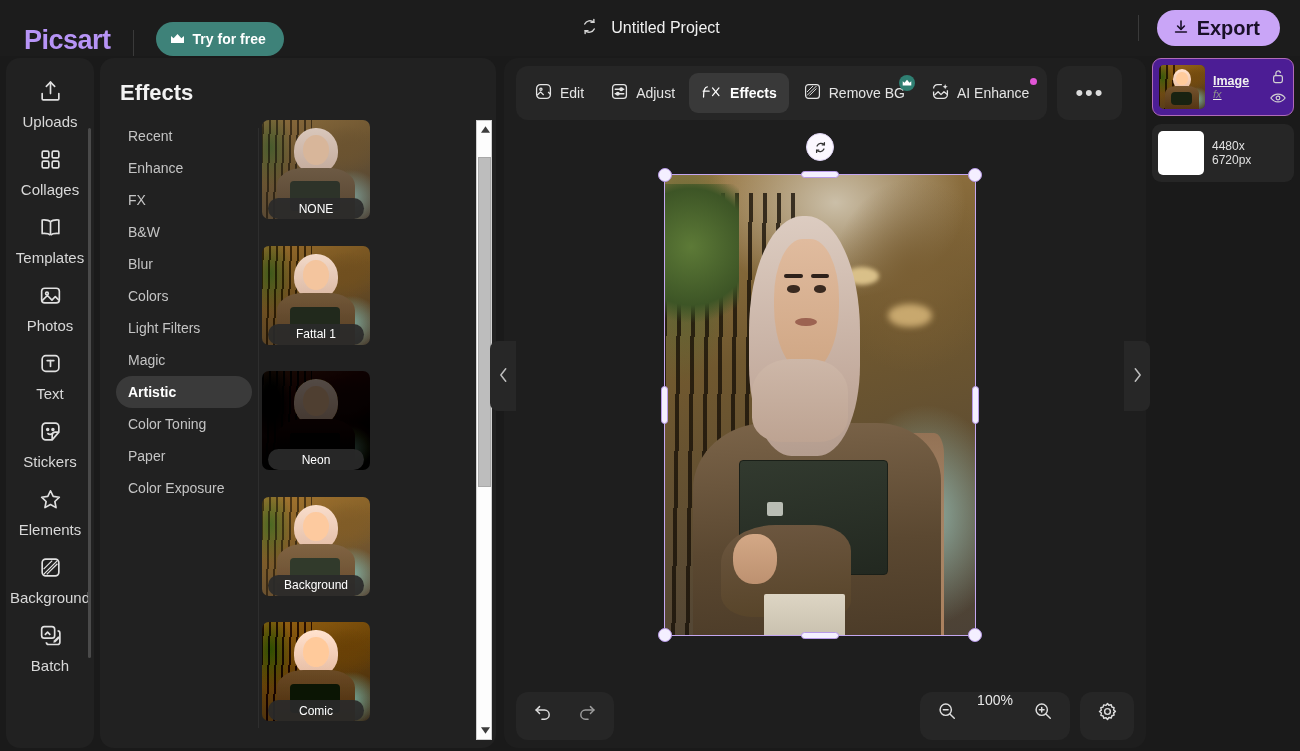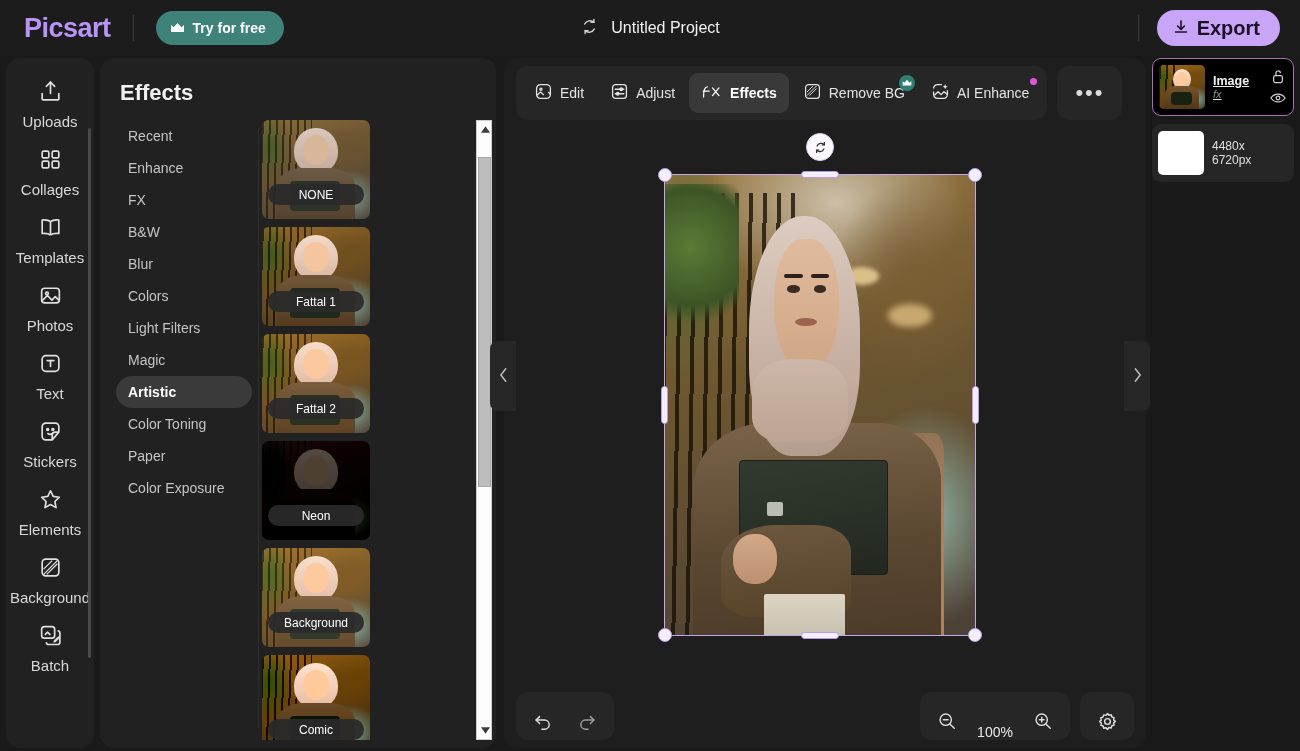--- a/index.html
+++ b/index.html
@@ -9,21 +9,21 @@
     font-family: "Liberation Sans", sans-serif;
     overflow: hidden;
     color: #e8e8e8;
   }
   .app { position: relative; width: 1300px; height: 751px; background: #1a1a1a; }
 
   
   .header {
     position: absolute; top: 0; left: 0; width: 1300px; height: 56px;
     background: #1c1c1c;
-    display: flex; align-items: center;
+    display: flex; align-items: flex-end;
   }
   .logo {
     margin-left: 24px;
     font-size: 27px; font-weight: 700; letter-spacing: -0.5px;
     color: #b794f6;
   }
   .hdr-divider { width: 1px; height: 26px; background: #3a3a3a; margin-left: 22px; }
   .try-free {
     margin-left: 22px; height: 34px; padding: 0 18px 0 14px;
     background: #3e8279; border-radius: 18px;
@@ -87,21 +87,21 @@
   .grid-wrap { position: relative; width: 236px; }
   .grid {
     position: absolute; left: 2px; top: 0; width: 210px; height: 620px;
     display: flex; flex-wrap: wrap; gap: 8px 8px; overflow: hidden;
   }
   .thumb {
     position: relative; width: 108px; height: 99px; border-radius: 7px;
     overflow: hidden; cursor: pointer; flex: 0 0 auto;
   }
   .thumb .pill {
-    position: absolute; left: 6px; right: 6px; bottom: 14px; height: 21px;
+    position: absolute; left: 6px; right: 6px; bottom: 0; height: 21px;
     background: rgba(42,42,42,0.93); border-radius: 11px;
     display: flex; align-items: center; justify-content: center;
     font-size: 12px; color: #fff;
   }
   
   .ph { position: absolute; inset: 0; }
   .ph-bg { position:absolute; inset:0;
     background:
       radial-gradient(ellipse 50% 40% at 78% 30%, #6b5330 0%, transparent 60%),
       radial-gradient(ellipse 30% 60% at 8% 28%, #475b2d 0%, transparent 65%),
@@ -233,21 +233,21 @@
     display: flex; align-items: center; justify-content: center; cursor: pointer;
   }
 
   
   .botbar {
     position: absolute; left: 12px; right: 12px; bottom: 8px; height: 48px;
     display: flex; align-items: center; justify-content: space-between;
   }
   .bgroup {
     height: 48px; background: #262626; border-radius: 12px;
-    display: flex; align-items: flex-end; padding: 0 8px; gap: 6px;
+    display: flex; align-items: flex-start; padding: 0 8px; gap: 6px;
   }
   .bbtn {
     width: 38px; height: 38px; border-radius: 9px;
     display: flex; align-items: center; justify-content: center; cursor: pointer;
   }
   .zoomlvl { font-size: 14px; color: #e8e8e8; min-width: 46px; text-align: center; }
   .bright { display: flex; align-items: center; gap: 10px; }
 
   
   .collapse {
@@ -257,21 +257,21 @@
   }
   .collapse.left { left: 490px; top: 341px; border-radius: 8px 0 0 8px; }
   .collapse.right { left: 1124px; top: 341px; border-radius: 0 8px 8px 0; }
 
   
   .layers { position: absolute; left: 1152px; top: 58px; width: 142px; height: 690px; }
   .layer {
     position: relative; height: 58px; background: #262626; border-radius: 9px;
     display: flex; align-items: center; padding: 0 6px; margin-bottom: 8px; cursor: pointer;
   }
-  .layer.sel { border: 1.5px solid #b06bb8; background: #000000; text-decoration: underline; }
+  .layer.sel { border: 1.5px solid #b06bb8; background: #4c1d95; text-decoration: underline; }
   .lthumb {
     width: 46px; height: 44px; border-radius: 5px; overflow: hidden;
     background: #3a3a3a; position: relative; flex: 0 0 auto;
   }
   .lthumb.white { background: #fff; }
   .ltext { margin-left: 8px; flex: 1; min-width: 0; }
   .lname { font-size: 12.5px; font-weight: 700; color: #f0f0f0; }
   .lsub { font-size: 11px; color: #8c8c8c; font-style: italic; }
   .ldim { font-size: 12px; color: #e0e0e0; line-height: 14px; }
   .licons { display: flex; flex-direction: column; gap: 5px; align-items: center; }
@@ -476,31 +476,20 @@
                 <div class="ph-bg"></div>
                 <div class="ph-slats"></div>
                 <div class="ph-head"></div>
                 <div class="ph-face"></div>
                 <div class="ph-body"></div>
                 <div class="ph-lap"></div>
               </div>
             <div class="pill">Fattal 1</div>
           </div>
 
-          <div class="thumb">
-            <div class="ph f2">
-                <div class="ph-bg"></div>
-                <div class="ph-slats"></div>
-                <div class="ph-head"></div>
-                <div class="ph-face"></div>
-                <div class="ph-body"></div>
-                <div class="ph-lap"></div>
-              </div>
-            <div class="pill">Fattal 2</div>
-          </div>
 
           <div class="thumb">
             <div class="ph neon">
                 <div class="ph-bg"></div>
                 <div class="ph-slats"></div>
                 <div class="ph-head"></div>
                 <div class="ph-face"></div>
                 <div class="ph-body"></div>
                 <div class="ph-lap"></div>
               </div>

